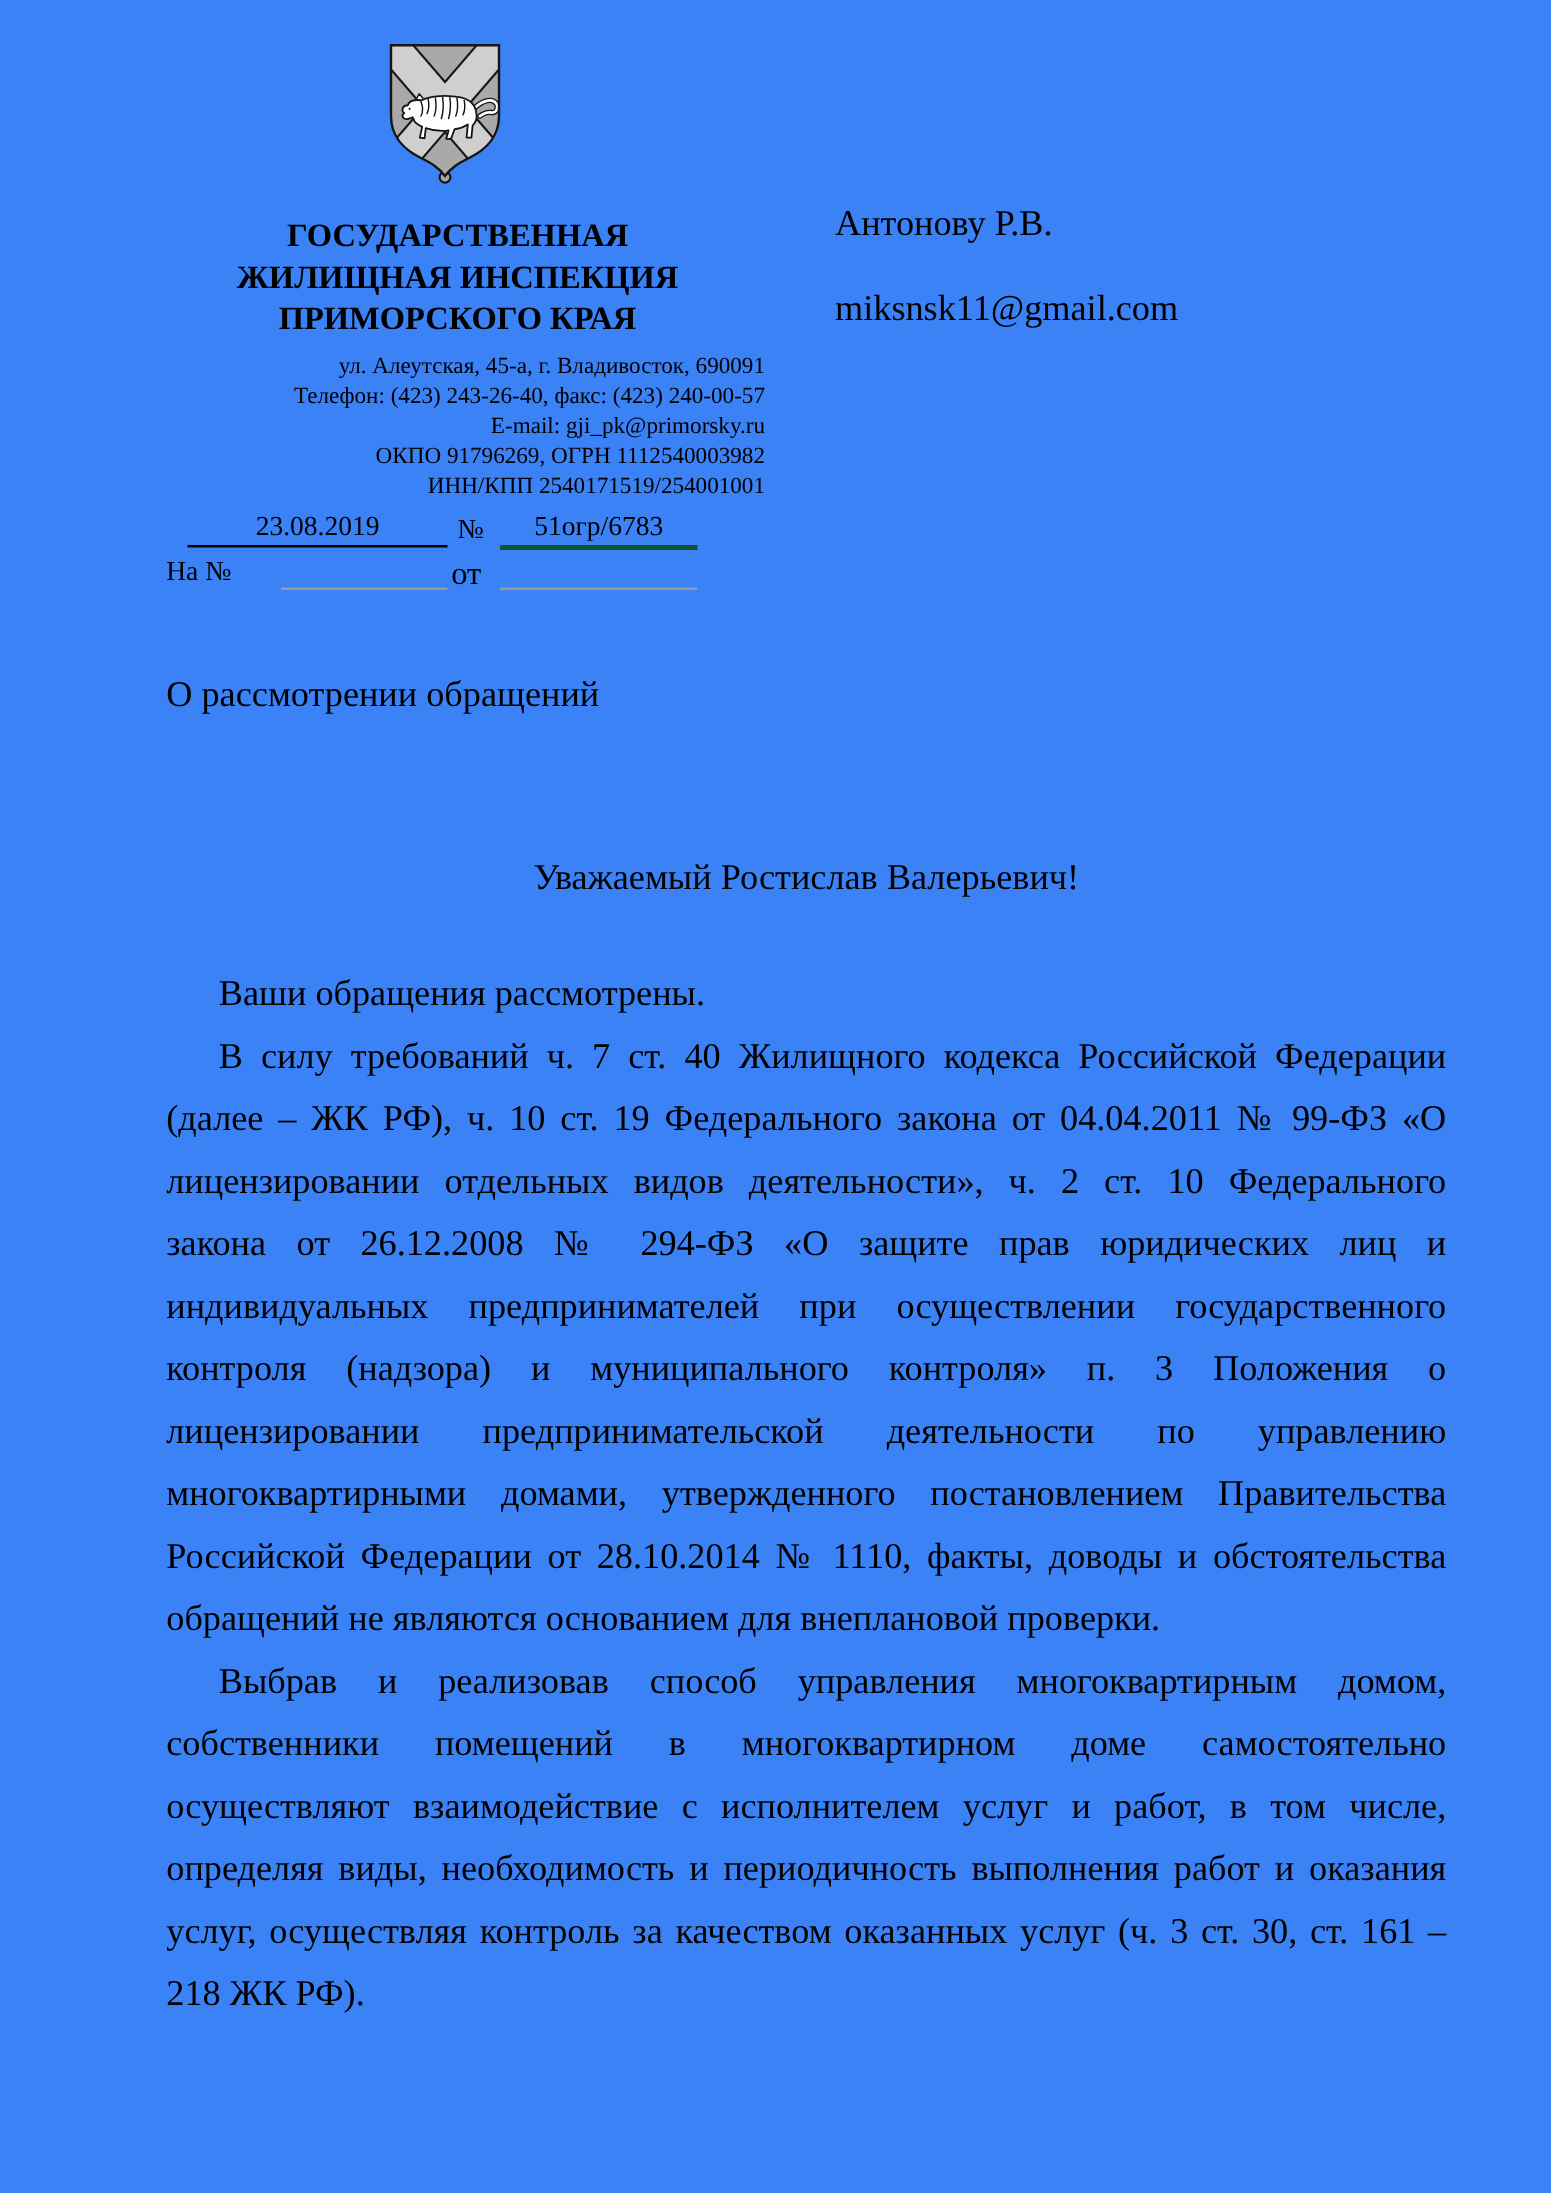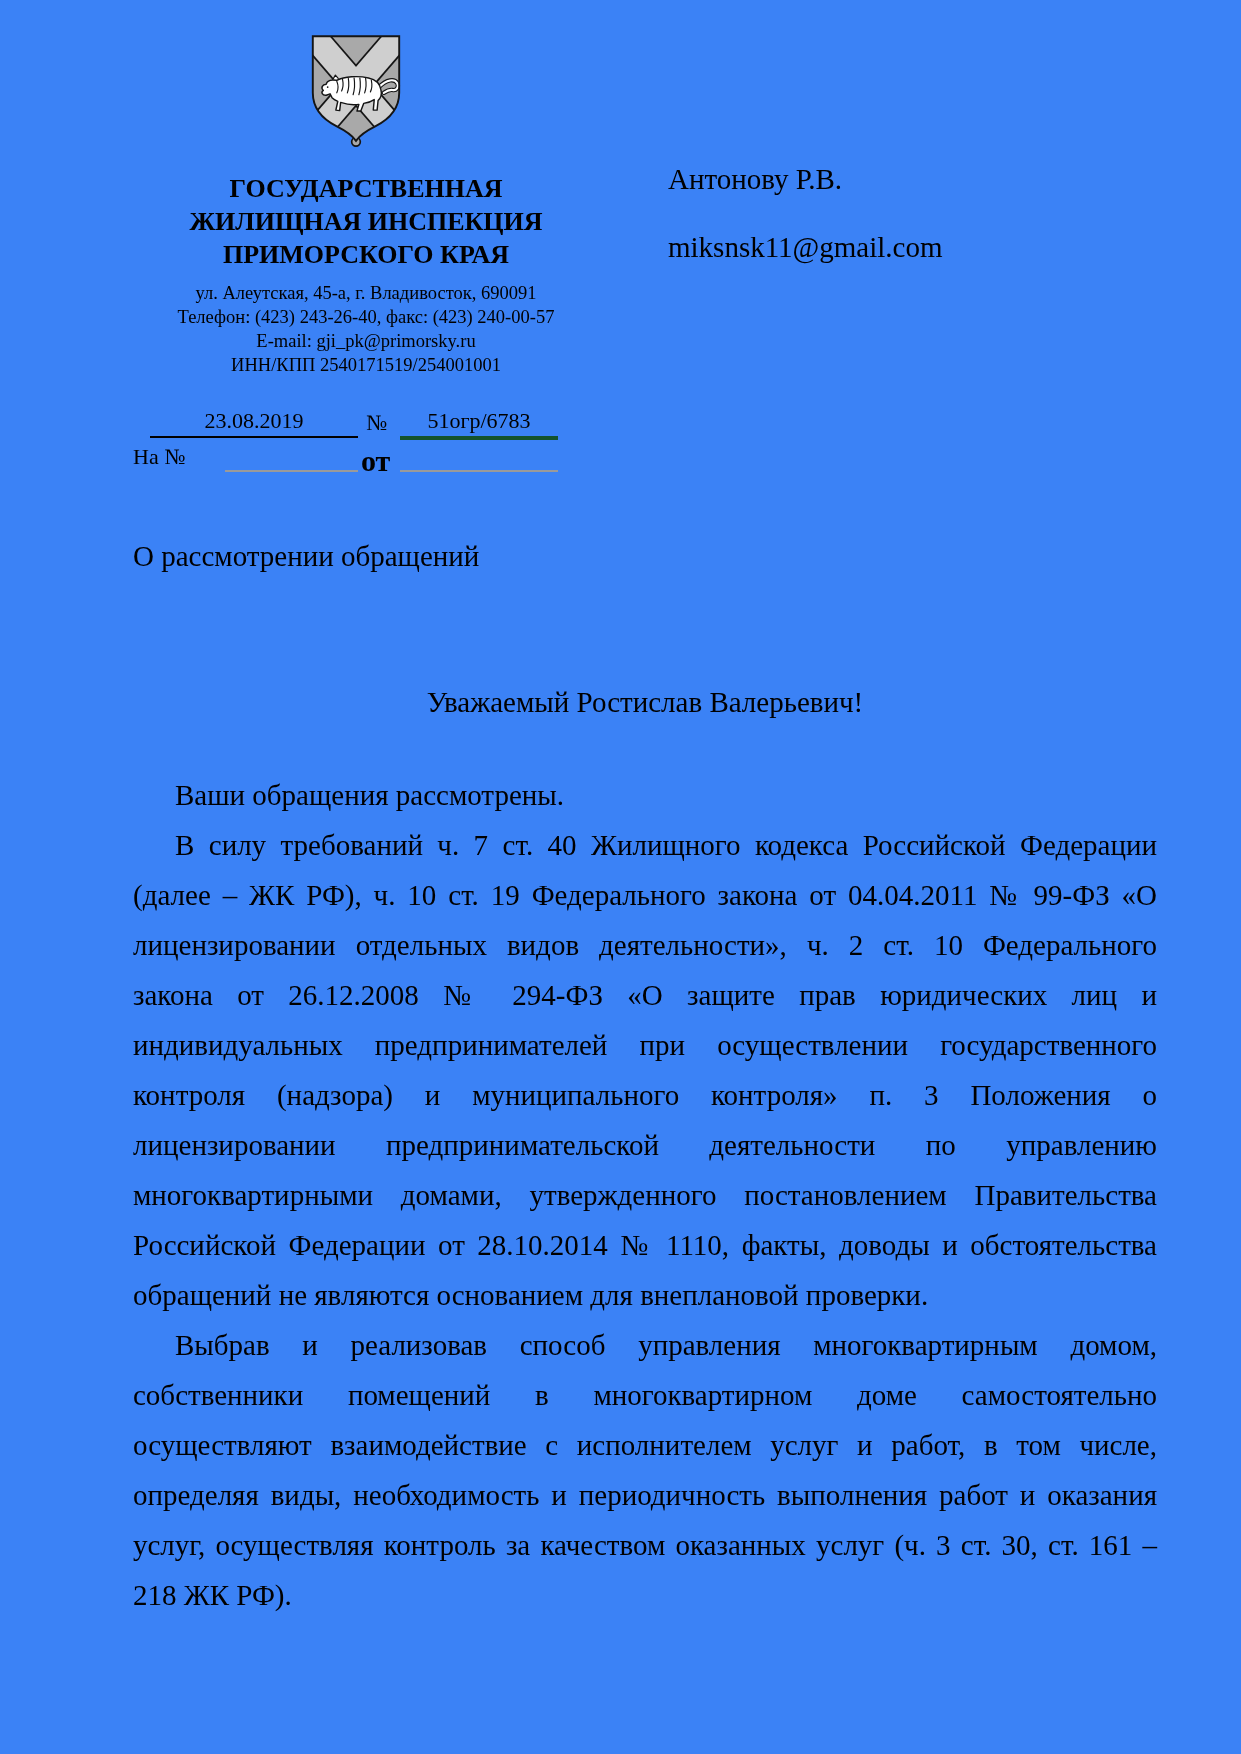--- a/index.html
+++ b/index.html
@@ -13,37 +13,37 @@
   .crest { position:absolute; left:308px; top:30px; width:96px; height:118px; }
   .crest svg { width:100%; height:100%; display:block; }
 
   
   .org-name {
     position:absolute; left:140px; top:172px; width:452px;
     text-align:center; font-weight:bold; font-size:26px; line-height:33px;
   }
   .org-address {
     position:absolute; left:120px; top:281px; width:492px;
-    text-align:center; font-size:18.5px; line-height:24px;
+    text-align:right; font-size:18.5px; line-height:24px;
   }
   .date-field {
     position:absolute; left:150px; top:408px; width:208px; height:28px;
     text-align:center; font-size:22px; border-bottom:2px solid #000;
   }
   .number-sign { position:absolute; left:366px; top:410px; font-size:22px; }
   .number-field {
     position:absolute; left:400px; top:408px; width:158px; height:28px;
     text-align:center; font-size:22px; border-bottom:4px solid #14532d;
   }
   .ref-label  { position:absolute; left:133px; top:444px; font-size:22px; }
   .ref-line-1 {
     position:absolute; left:225px; top:442px; width:133px; height:28px;
     border-bottom:2px solid #9a9a9a;
   }
-  .ref-from   { position:absolute; left:361px; top:444px; font-size:30px;font-weight:bold; }
+  .ref-from   { position:absolute; left:361px; top:444px; font-size:26px; }
   .ref-line-2 {
     position:absolute; left:400px; top:442px; width:158px; height:28px;
     border-bottom:2px solid #9a9a9a;
   }
 
   
   .addressee-name  { position:absolute; left:668px; top:163px; font-size:29px; }
   .addressee-email { position:absolute; left:668px; top:231px; font-size:29px; }
 
   
@@ -115,20 +115,21 @@
   <div class="org-name" id="org-name">
       <div class="org-line">ГОСУДАРСТВЕННАЯ</div>
       <div class="org-line">ЖИЛИЩНАЯ ИНСПЕКЦИЯ</div>
       <div class="org-line">ПРИМОРСКОГО КРАЯ</div>
     </div>
 
   <div class="org-address" id="org-address">
       <div class="addr-line">ул. Алеутская, 45-а, г. Владивосток, 690091</div>
       <div class="addr-line">Телефон: (423) 243-26-40, факс: (423) 240-00-57</div>
       <div class="addr-line">E-mail: gji_pk@primorsky.ru</div>
+      <div class="addr-line">ОКПО 91796269, ОГРН 1112540003982</div>
       <div class="addr-line">ИНН/КПП 2540171519/254001001</div>
     </div>
 
   <div class="date-field">23.08.2019</div>
   <div class="number-sign">№</div>
   <div class="number-field">51огр/6783</div>
 
   <div class="ref-label">На №</div>
   <div class="ref-line-1"></div>
   <div class="ref-from">от</div>

